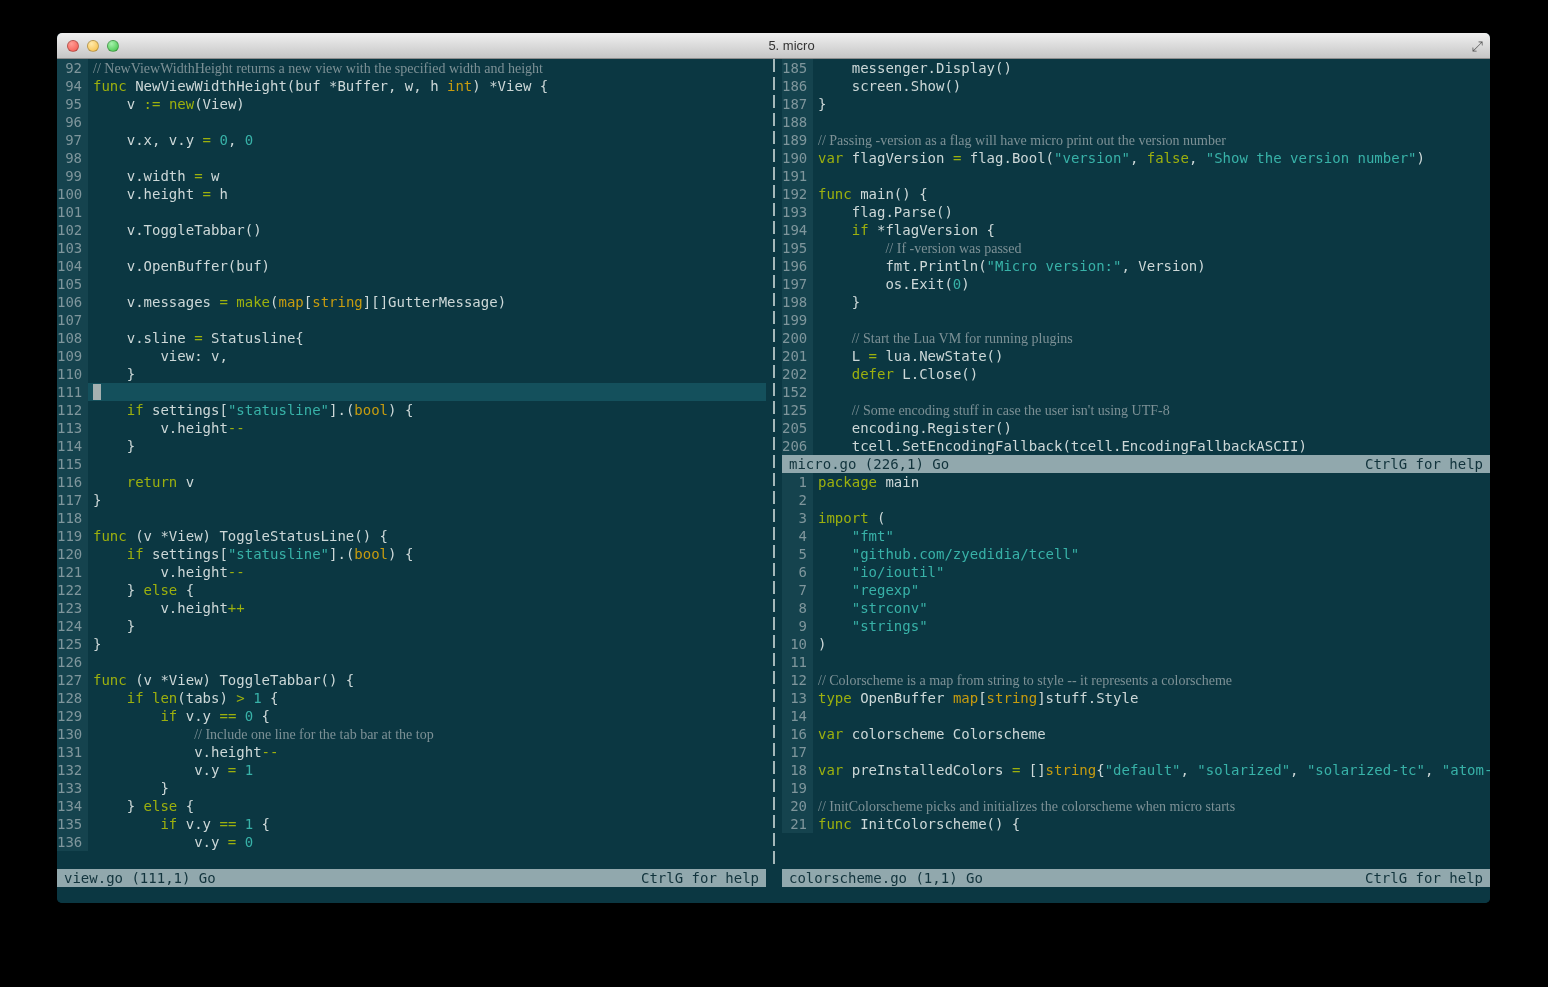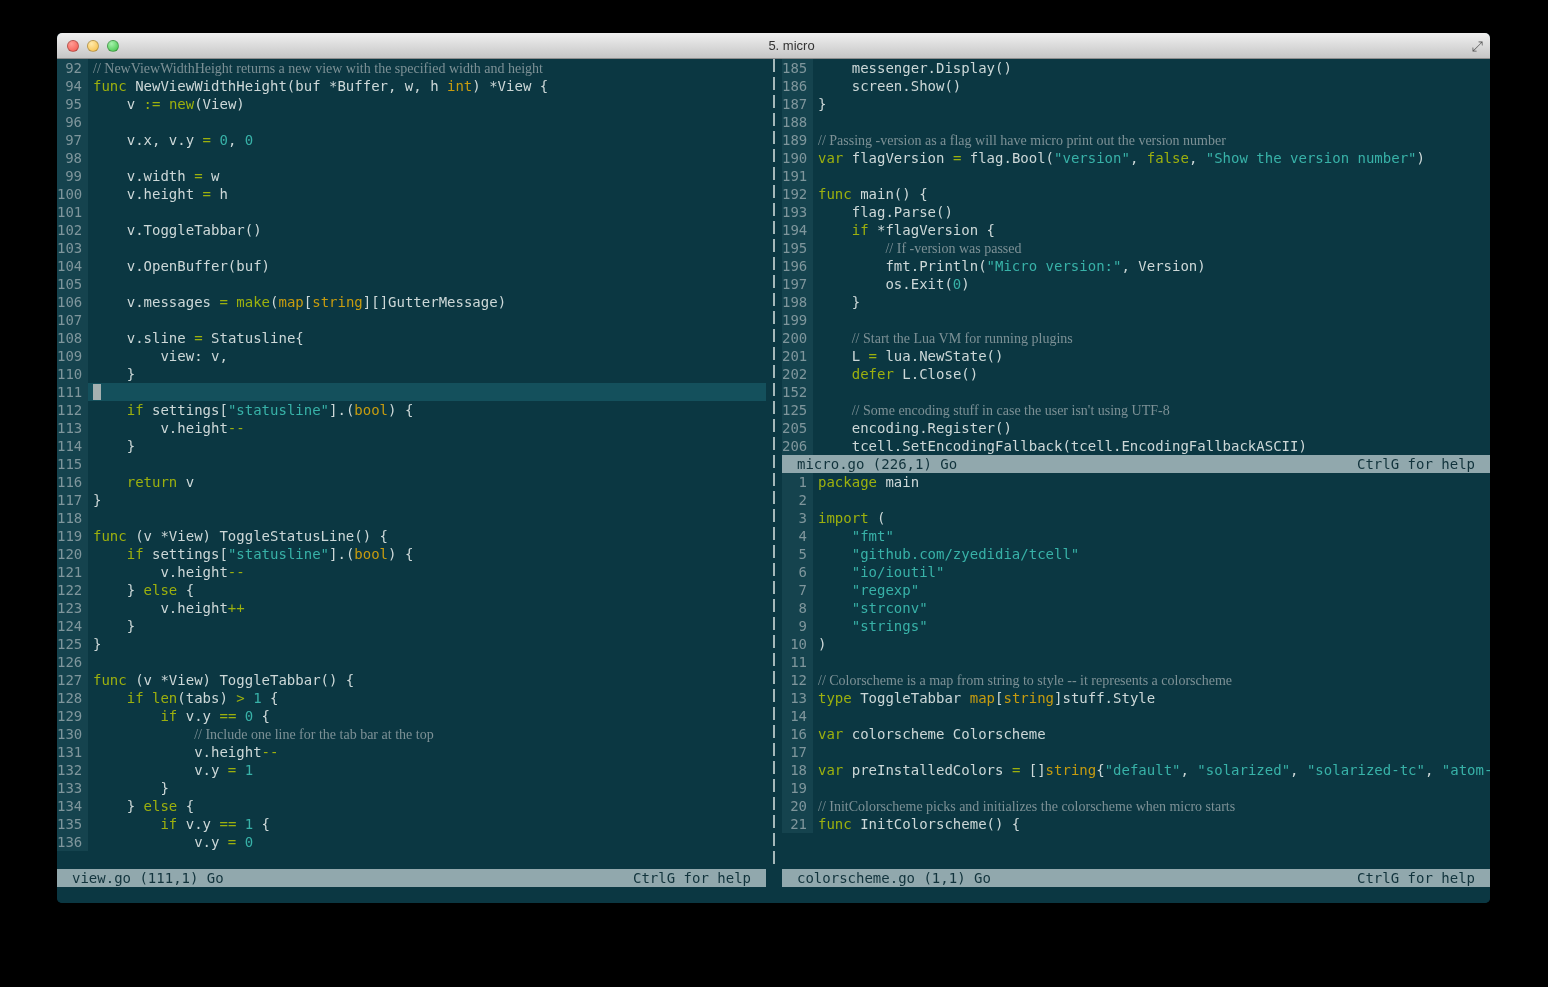--- a/index.html
+++ b/index.html
@@ -33,21 +33,21 @@
   .code{flex:1;min-width:0;padding-left:5px;white-space:pre;overflow:hidden;}
   .row.cur .code{background:var(--curline);}
   .cursor{display:inline-block;width:8px;height:16px;margin-top:1px;vertical-align:top;background:var(--cursor);}
   .tok-p{color:var(--text);}
   .tok-k{color:var(--kw);}
   .tok-t{color:var(--type);}
   .tok-s{color:var(--str);}
   .tok-n{color:var(--num);}
   .tok-c{color:var(--comment);font-family:Liberation Serif, serif;}
   .statusbar{height:18px;flex:none;display:flex;justify-content:space-between;box-sizing:border-box;
-             padding:0 15px;background:var(--sb-bg);color:var(--sb-fg);}
+             padding:0 7px;background:var(--sb-bg);color:var(--sb-fg);}
   .divider{width:16px;flex:none;}
   .dashes{width:2px;height:810px;margin:0 auto;
           background:repeating-linear-gradient(to bottom,var(--divider) 0 13px,transparent 13px 18px);}
   .cmdline{height:16px;background:var(--bg);}
 </style>
 </head>
 <body>
 
 <div class="screen">
   <div class="window">
@@ -396,21 +396,21 @@
                 <div class="row">
                   <span class="gut">11</span>
                   <span class="code"></span>
                 </div>
                 <div class="row">
                   <span class="gut">12</span>
                   <span class="code"><span class="tok-c">// Colorscheme is a map from string to style -- it represents a colorscheme</span></span>
                 </div>
                 <div class="row">
                   <span class="gut">13</span>
-                  <span class="code"><span class="tok-k">type</span><span class="tok-p"> ToggleTabbar </span><span class="tok-t">map</span><span class="tok-p">[</span><span class="tok-t">string</span><span class="tok-p">]stuff.Style</span></span>
+                  <span class="code"><span class="tok-k">type</span><span class="tok-p"> OpenBuffer </span><span class="tok-t">map</span><span class="tok-p">[</span><span class="tok-t">string</span><span class="tok-p">]stuff.Style</span></span>
                 </div>
                 <div class="row">
                   <span class="gut">14</span>
                   <span class="code"></span>
                 </div>
                 <div class="row">
                   <span class="gut">16</span>
                   <span class="code"><span class="tok-k">var</span><span class="tok-p"> colorscheme Colorscheme</span></span>
                 </div>
                 <div class="row">

